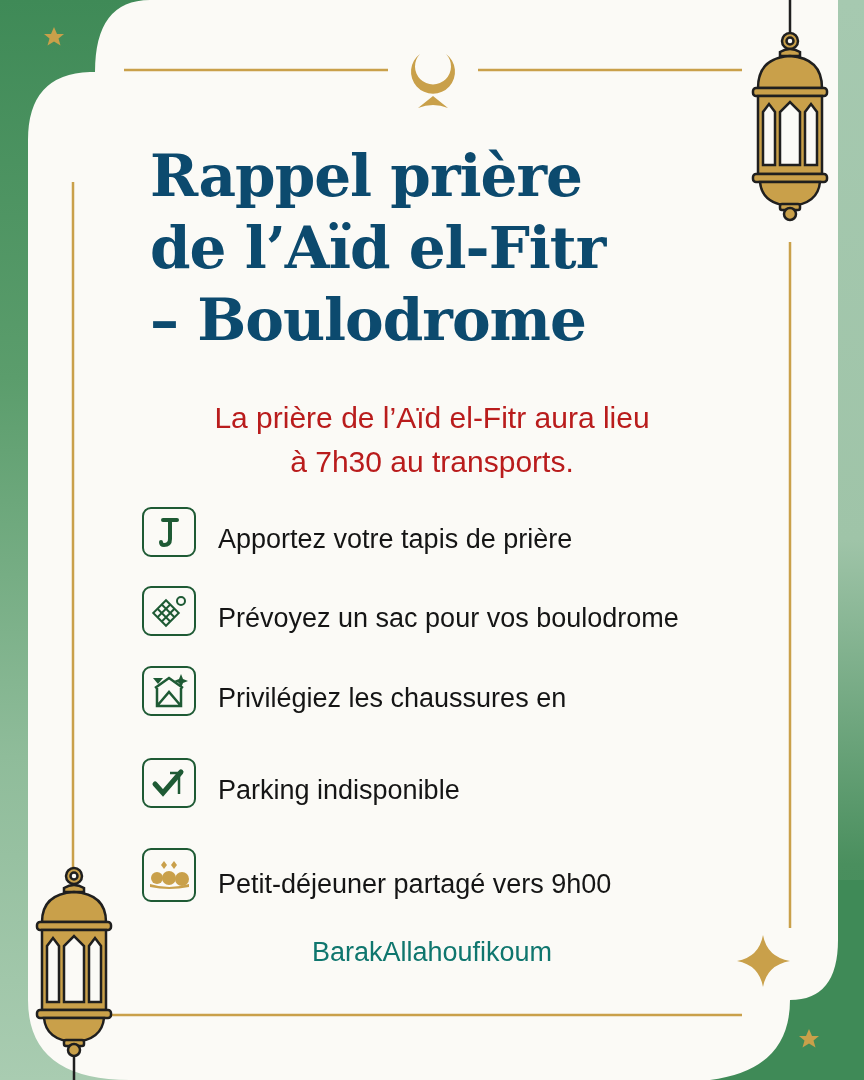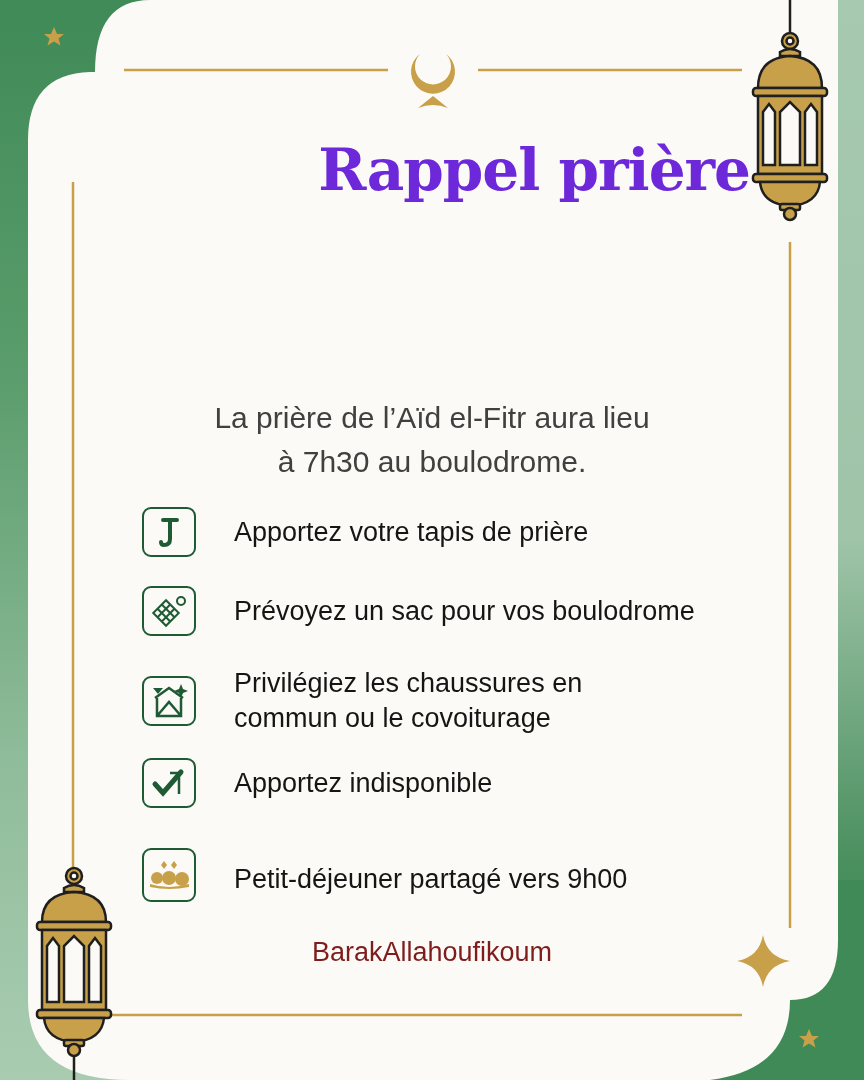--- a/index.html
+++ b/index.html
@@ -10,44 +10,44 @@
   .bg {
     position:absolute; inset:0;
     background: linear-gradient(180deg, #3f8a57 0%, #5b9d6c 35%, #8fbc9a 70%, #a9ccb1 100%);
   }
   .bg-right {
     position:absolute; top:0; right:0; width:30px; height:1080px;
     background: linear-gradient(180deg, #a6c9b0 0%, #9fc4a8 50%, #4a8f5e 80%, #3f8a57 100%);
   }
   .card-svg { position:absolute; left:0; top:0; }
   .title {
-    position:absolute; left:150px; width:600px; top:134px;
+    position:absolute; left:150px; width:600px; top:140px;
     font-family:"DejaVu Serif", serif; font-weight:bold;
-    color:#6d28d9; font-size:58px; line-height:72px; text-align:right;
+    color:#0c4a6e; font-size:58px; line-height:72px; text-align:left;
     letter-spacing:-1px;
   }
   .title div { white-space:nowrap; }
   .intro {
     position:absolute; left:100px; width:664px; top:396px;
-    text-align:center; color:#404040; font-size:30px; line-height:44px;
+    text-align:center; color:#b91c1c; font-size:30px; line-height:44px;
   }
   .list { position:absolute; left:142px; top:503px; width:640px; }
-  .item { position:absolute; left:0; display:flex; align-items:center;gap:16px; }
+  .item { position:absolute; left:0; display:flex; align-items:flex-end; }
   .ico {
     width:54px; height:50px; box-sizing:border-box;
     border:2px solid #1e5a34; border-radius:9px;
     display:flex; align-items:center; justify-content:center; flex-shrink:0;
     background:#fbfaf6;
   }
   .txt {
     margin-left:22px; color:#151515; font-size:27px; line-height:35px;
   }
   .sign {
     position:absolute; left:200px; width:464px; top:937px;
-    text-align:center; font-size:27px; color:#7f1d1d;
+    text-align:center; font-size:27px; color:#0f766e;
   }
 </style>
 </head>
 <body>
 
 <div class="bg"></div>
 <div class="bg-right"></div>
 
 <svg class="card-svg" width="864" height="1080" viewBox="0 0 864 1080">
 
@@ -103,25 +103,27 @@
     <rect x="37" y="1010" width="74" height="8" rx="3"></rect>
     <path d="M44,1018 Q46,1040 74,1042 Q102,1040 104,1018 Z"></path>
     <rect x="64" y="1040" width="20" height="6" rx="2"></rect>
     <circle cx="74" cy="1050" r="6"></circle>
     <line x1="74" y1="1056" x2="74" y2="1080" fill="none"></line>
   </g>
 </svg>
 
 <div class="title">
   <div>Rappel prière</div>
+  <div>de l’Aïd el-Fitr</div>
+  <div>– Boulodrome</div>
 </div>
 
 <div class="intro">
   <div>La prière de l’Aïd el-Fitr aura lieu</div>
-  <div>à 7h30 au boulodrome.</div>
+  <div>à 7h30 au transports.</div>
 </div>
 
 <div class="list">
   <div class="item" style="top:4px">
     <div class="ico">
       <svg width="30" height="34" viewBox="0 0 30 34">
           <path d="M9,5 L23,5 M16,5 L16,24 Q16,30 10,30 Q7,30 7,27" stroke="#1e5a34" stroke-width="4" fill="none" stroke-linecap="round"></path>
         </svg>
     </div>
     <div class="txt">Apportez votre tapis de prière</div>
@@ -146,34 +148,33 @@
   <div class="item" style="top:163px">
     <div class="ico">
       <svg width="40" height="38" viewBox="0 0 40 38">
         <path d="M6,16 L20,6 L34,16 M8,16 L8,34 L32,34 L32,16 M8,34 L20,20 L32,34" stroke="#1e5a34" stroke-width="2.5" fill="none"></path>
         <path d="M4,6 L14,6 L9,12 Z" fill="#1e5a34"></path>
         <path d="M32,2 L34,7 L39,9 L34,11 L32,16 L30,11 L25,9 L30,7 Z" fill="#1e5a34"></path>
       </svg>
     </div>
     <div class="txt">
       <div>Privilégiez les chaussures en</div>
-      <div>commun ou le covoiturage</div>
     </div>
   </div>
 
   <div class="item" style="top:255px">
     <div class="ico">
       <svg width="38" height="34" viewBox="0 0 38 34">
         <path d="M5,18 L13,27 L31,6" stroke="#1e5a34" stroke-width="5" fill="none" stroke-linecap="round"></path>
         <line x1="20" y1="7" x2="30" y2="7" stroke="#1e5a34" stroke-width="2.5"></line>
         <line x1="29" y1="10" x2="29" y2="28" stroke="#1e5a34" stroke-width="2.5"></line>
       </svg>
     </div>
     <div class="txt">
-      <div>Apportez indisponible</div>
+      <div>Parking indisponible</div>
     </div>
   </div>
 
   <div class="item" style="top:345px">
     <div class="ico" style="height:54px">
       <svg width="44" height="30" viewBox="0 0 44 30">
         <path d="M17,1 L20,5 L17,9 L14,5 Z M27,1 L30,5 L27,9 L24,5 Z" fill="#c9a04a"></path>
         <circle cx="10" cy="18" r="6" fill="#c9a04a"></circle>
         <circle cx="22" cy="18" r="7" fill="#c9a04a"></circle>
         <circle cx="35" cy="19" r="7" fill="#c9a04a"></circle>

